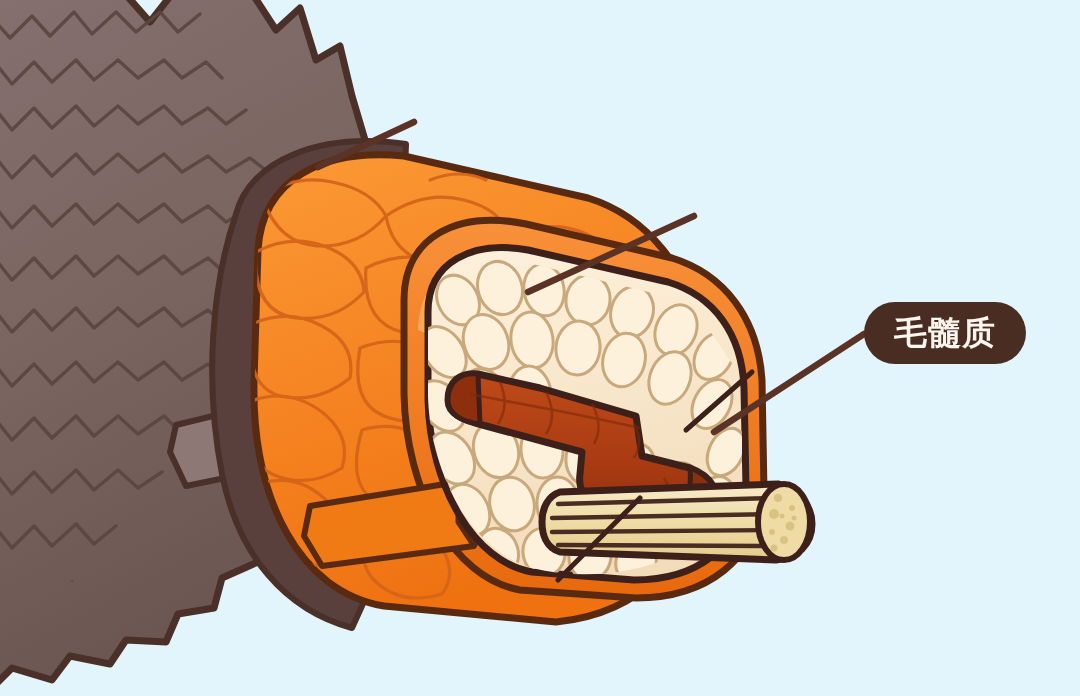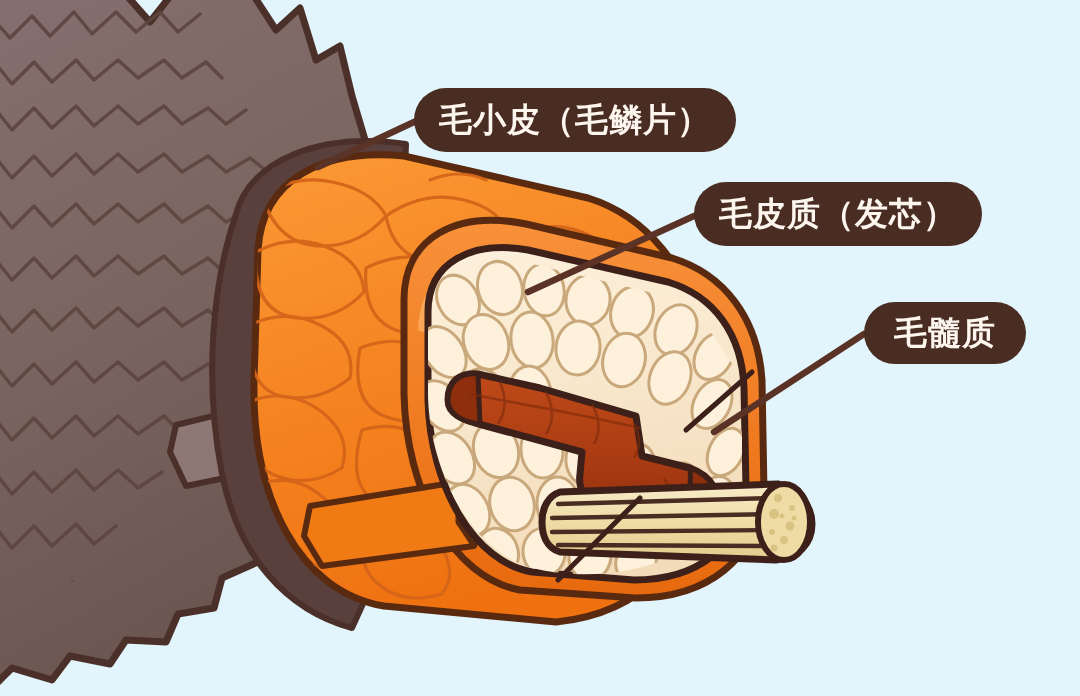--- a/index.html
+++ b/index.html
@@ -250,25 +250,19 @@
       <line x1="694" y1="216" x2="528" y2="292"></line>
       <line x1="864" y1="334" x2="714" y2="432"></line>
     </g>
 
     <g stroke="#3d2019" stroke-width="5" stroke-linecap="round" fill="none">
       <line x1="558" y1="580" x2="640" y2="498"></line>
       <line x1="686" y1="430" x2="752" y2="372"></line>
     </g>
   </svg>
 
-  <div class="label-pill" id="label-cuticle">
-    <span>毛小皮（毛鳞片）</span>
-  </div>
-
-  <div class="label-pill" id="label-cortex">
-    <span>毛皮质（发芯）</span>
-  </div>
+
 
   <div class="label-pill" id="label-medulla">
     <span>毛髓质</span>
   </div>
 
 </div>
 
 </body></html>

